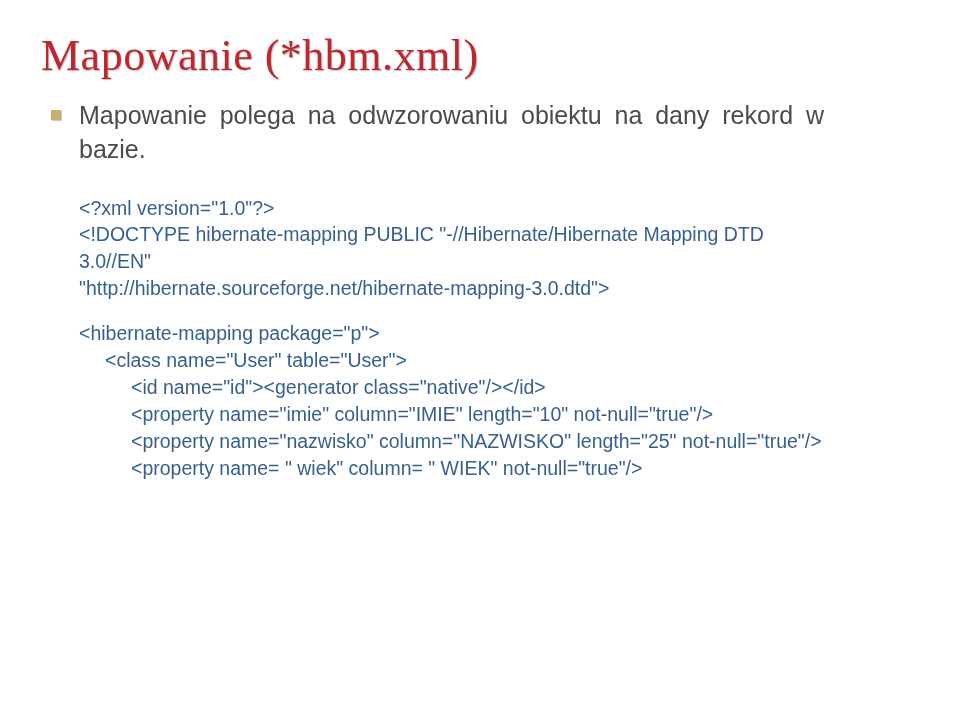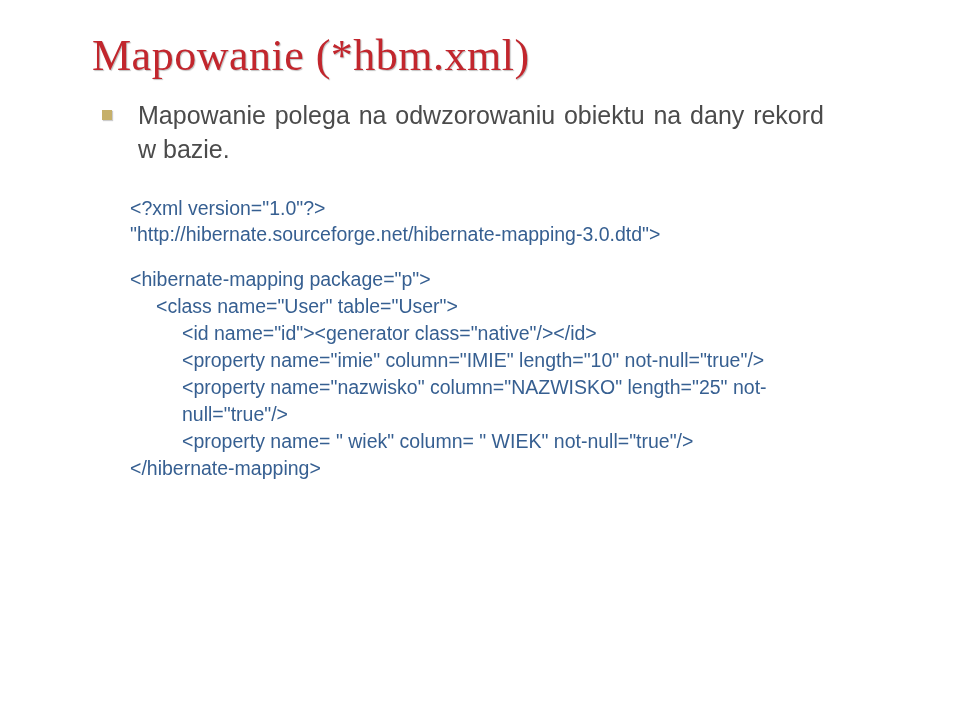--- a/index.html
+++ b/index.html
@@ -9,36 +9,35 @@
     height: 720px;
     background: #ffffff;
     font-family: Verdana, Geneva, sans-serif;
     color: #4b4b4b;
   }
   .page {
     position: relative;
     width: 884px;
     height: 720px;
     box-sizing: border-box;
-    padding: 30px 60px 40px 92px;
+    padding: 30px 60px 40px 41px;
   }
   .title {
     font-family: Georgia, 'Times New Roman', serif;
     color: #c2262d;
     font-size: 44px;
     font-weight: 400;
     margin: 0 0 18px 0;
     letter-spacing: 0.5px;
     text-shadow: 1px 1px 1px rgba(0,0,0,0.25);
   }
   .bullet-row {
     display: flex;
     align-items: flex-start;
     margin: 6px 0 28px 10px;
-    gap: 8px;
   }
   .bullet {
     width: 10px;
     height: 10px;
     background: #c6b06a;
     margin-top: 11px;
     margin-right: 18px;
     flex: 0 0 auto;
     box-shadow: 1px 1px 1px rgba(0,0,0,0.2);
   }
@@ -69,27 +68,27 @@
   <h1 class="title">Mapowanie (*hbm.xml)</h1>
 
   <div class="bullet-row">
     <div class="bullet"></div>
     <div class="intro">Mapowanie polega na odwzorowaniu obiektu na dany rekord w bazie.</div>
   </div>
 
   <div class="code">
     <div class="blk">
       <div>&lt;?xml version="1.0"?&gt;</div>
+      <div>&lt;!DOCTYPE hibernate-mapping PUBLIC "-//Hibernate/Hibernate Mapping DTD 3.0//EN"</div>
       <div>"http://hibernate.sourceforge.net/hibernate-mapping-3.0.dtd"&gt;</div>
     </div>
 
     <div class="blk">
       <div>&lt;hibernate-mapping package="p"&gt;</div>
       <div class="indent1">&lt;class name="User" table="User"&gt;</div>
       <div class="indent2">&lt;id name="id"&gt;&lt;generator class="native"/&gt;&lt;/id&gt;</div>
       <div class="indent2">&lt;property name="imie" column="IMIE" length="10" not-null="true"/&gt;</div>
       <div class="indent2">&lt;property name="nazwisko" column="NAZWISKO" length="25" not-null="true"/&gt;</div>
       <div class="indent2">&lt;property name= " wiek" column= " WIEK" not-null="true"/&gt;</div>
-      <div>&lt;/hibernate-mapping&gt;</div>
     </div>
   </div>
 
 </div>
 
 </body></html>

